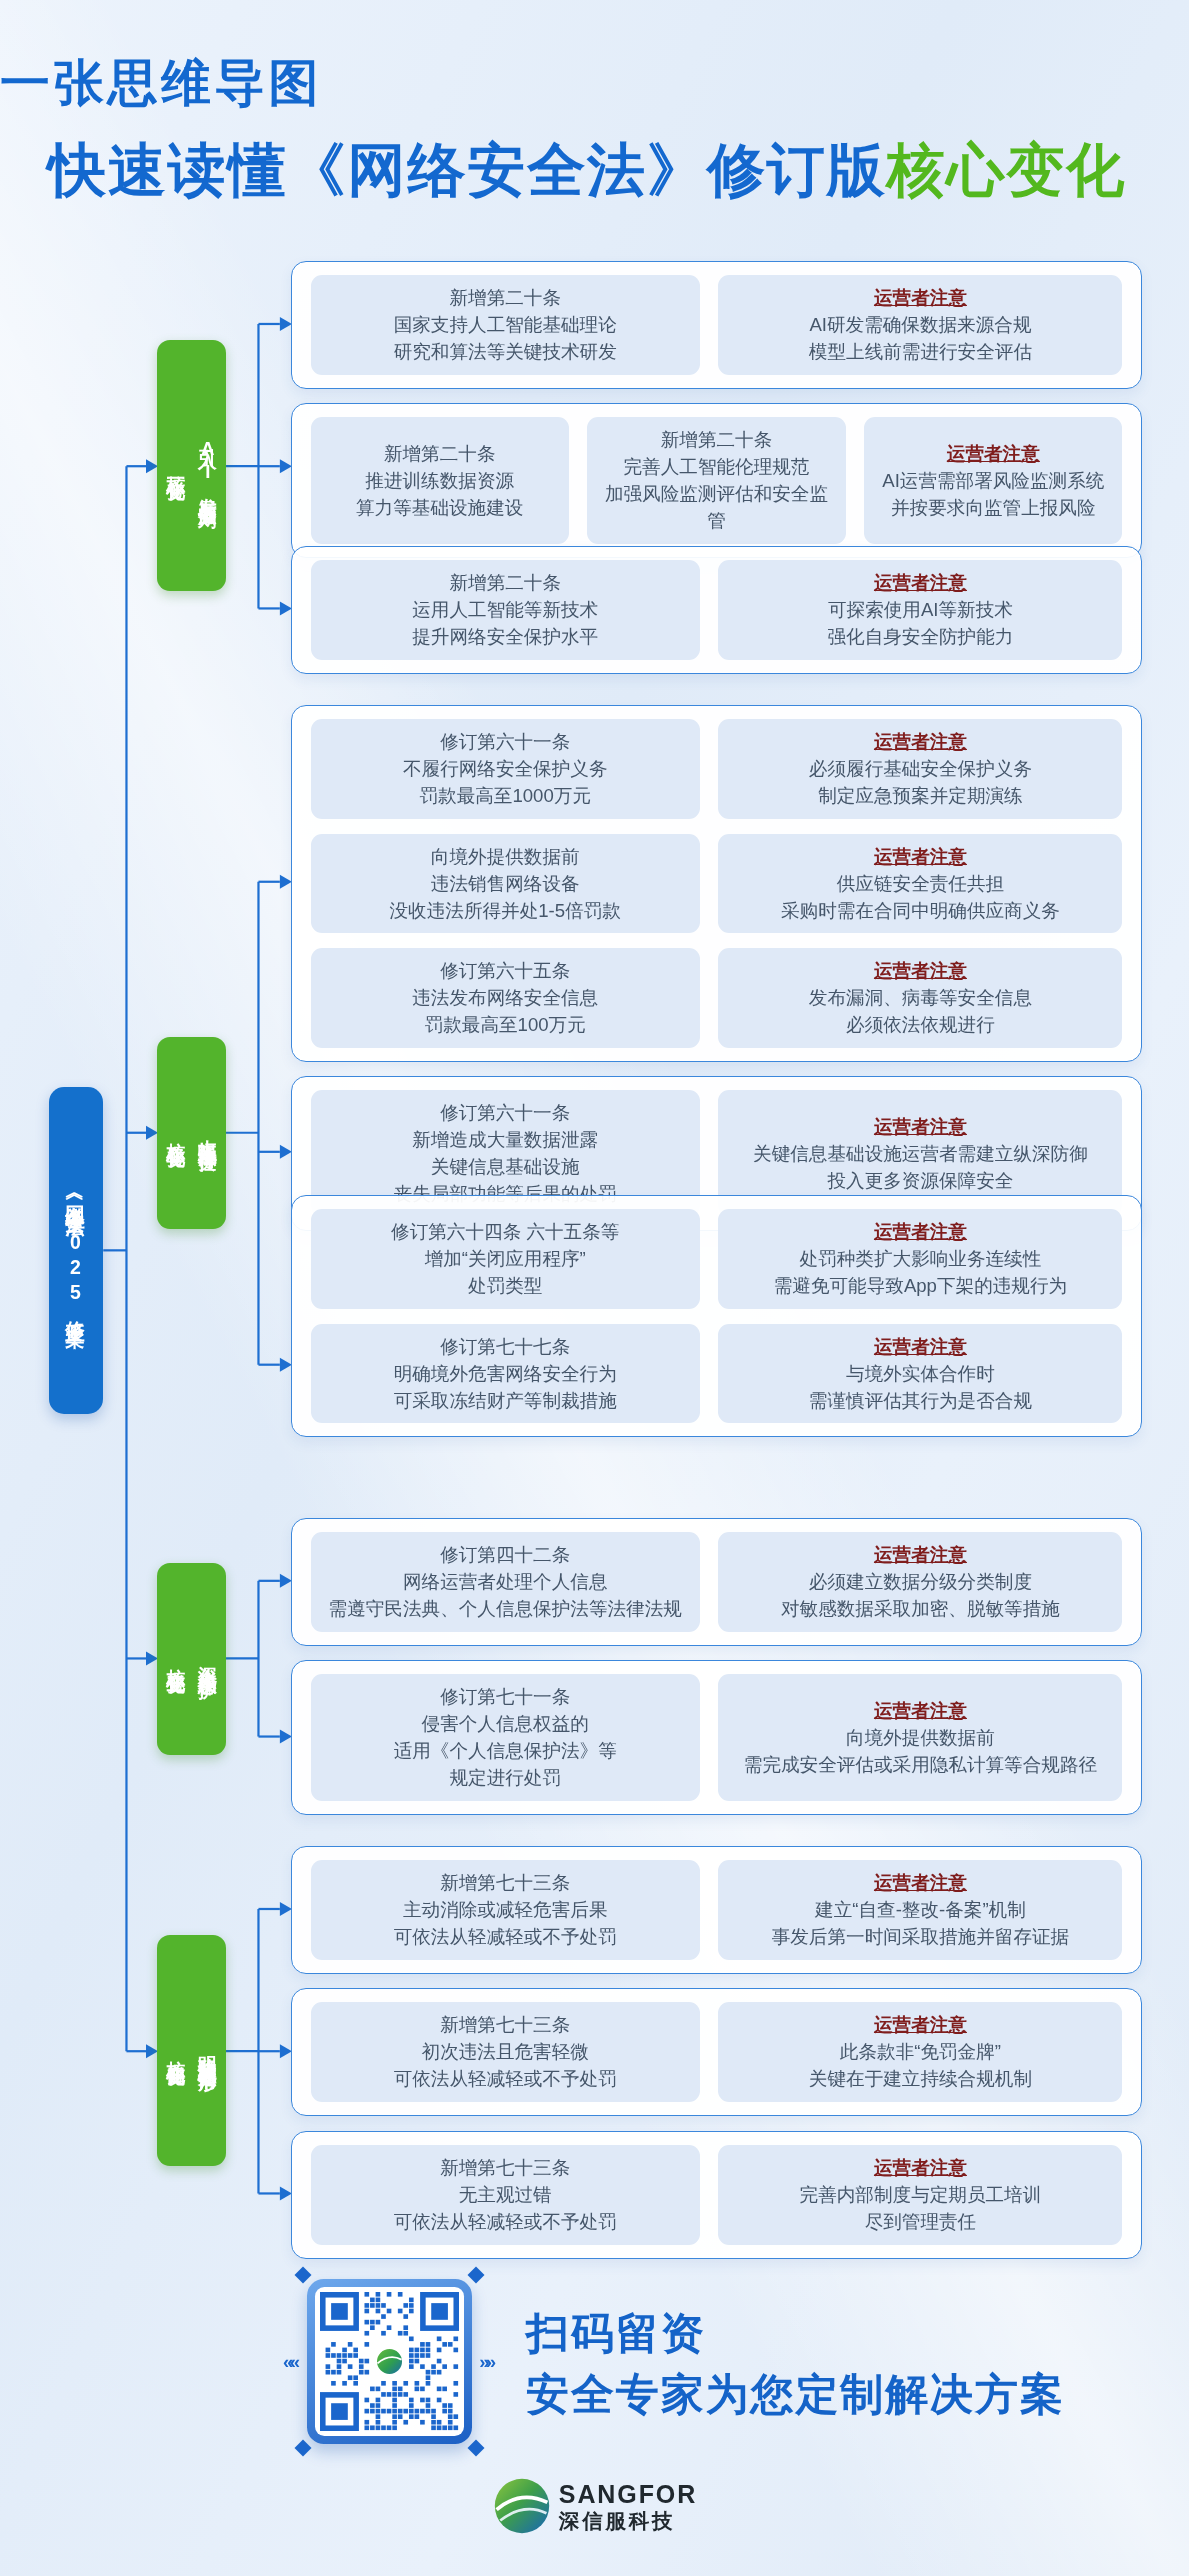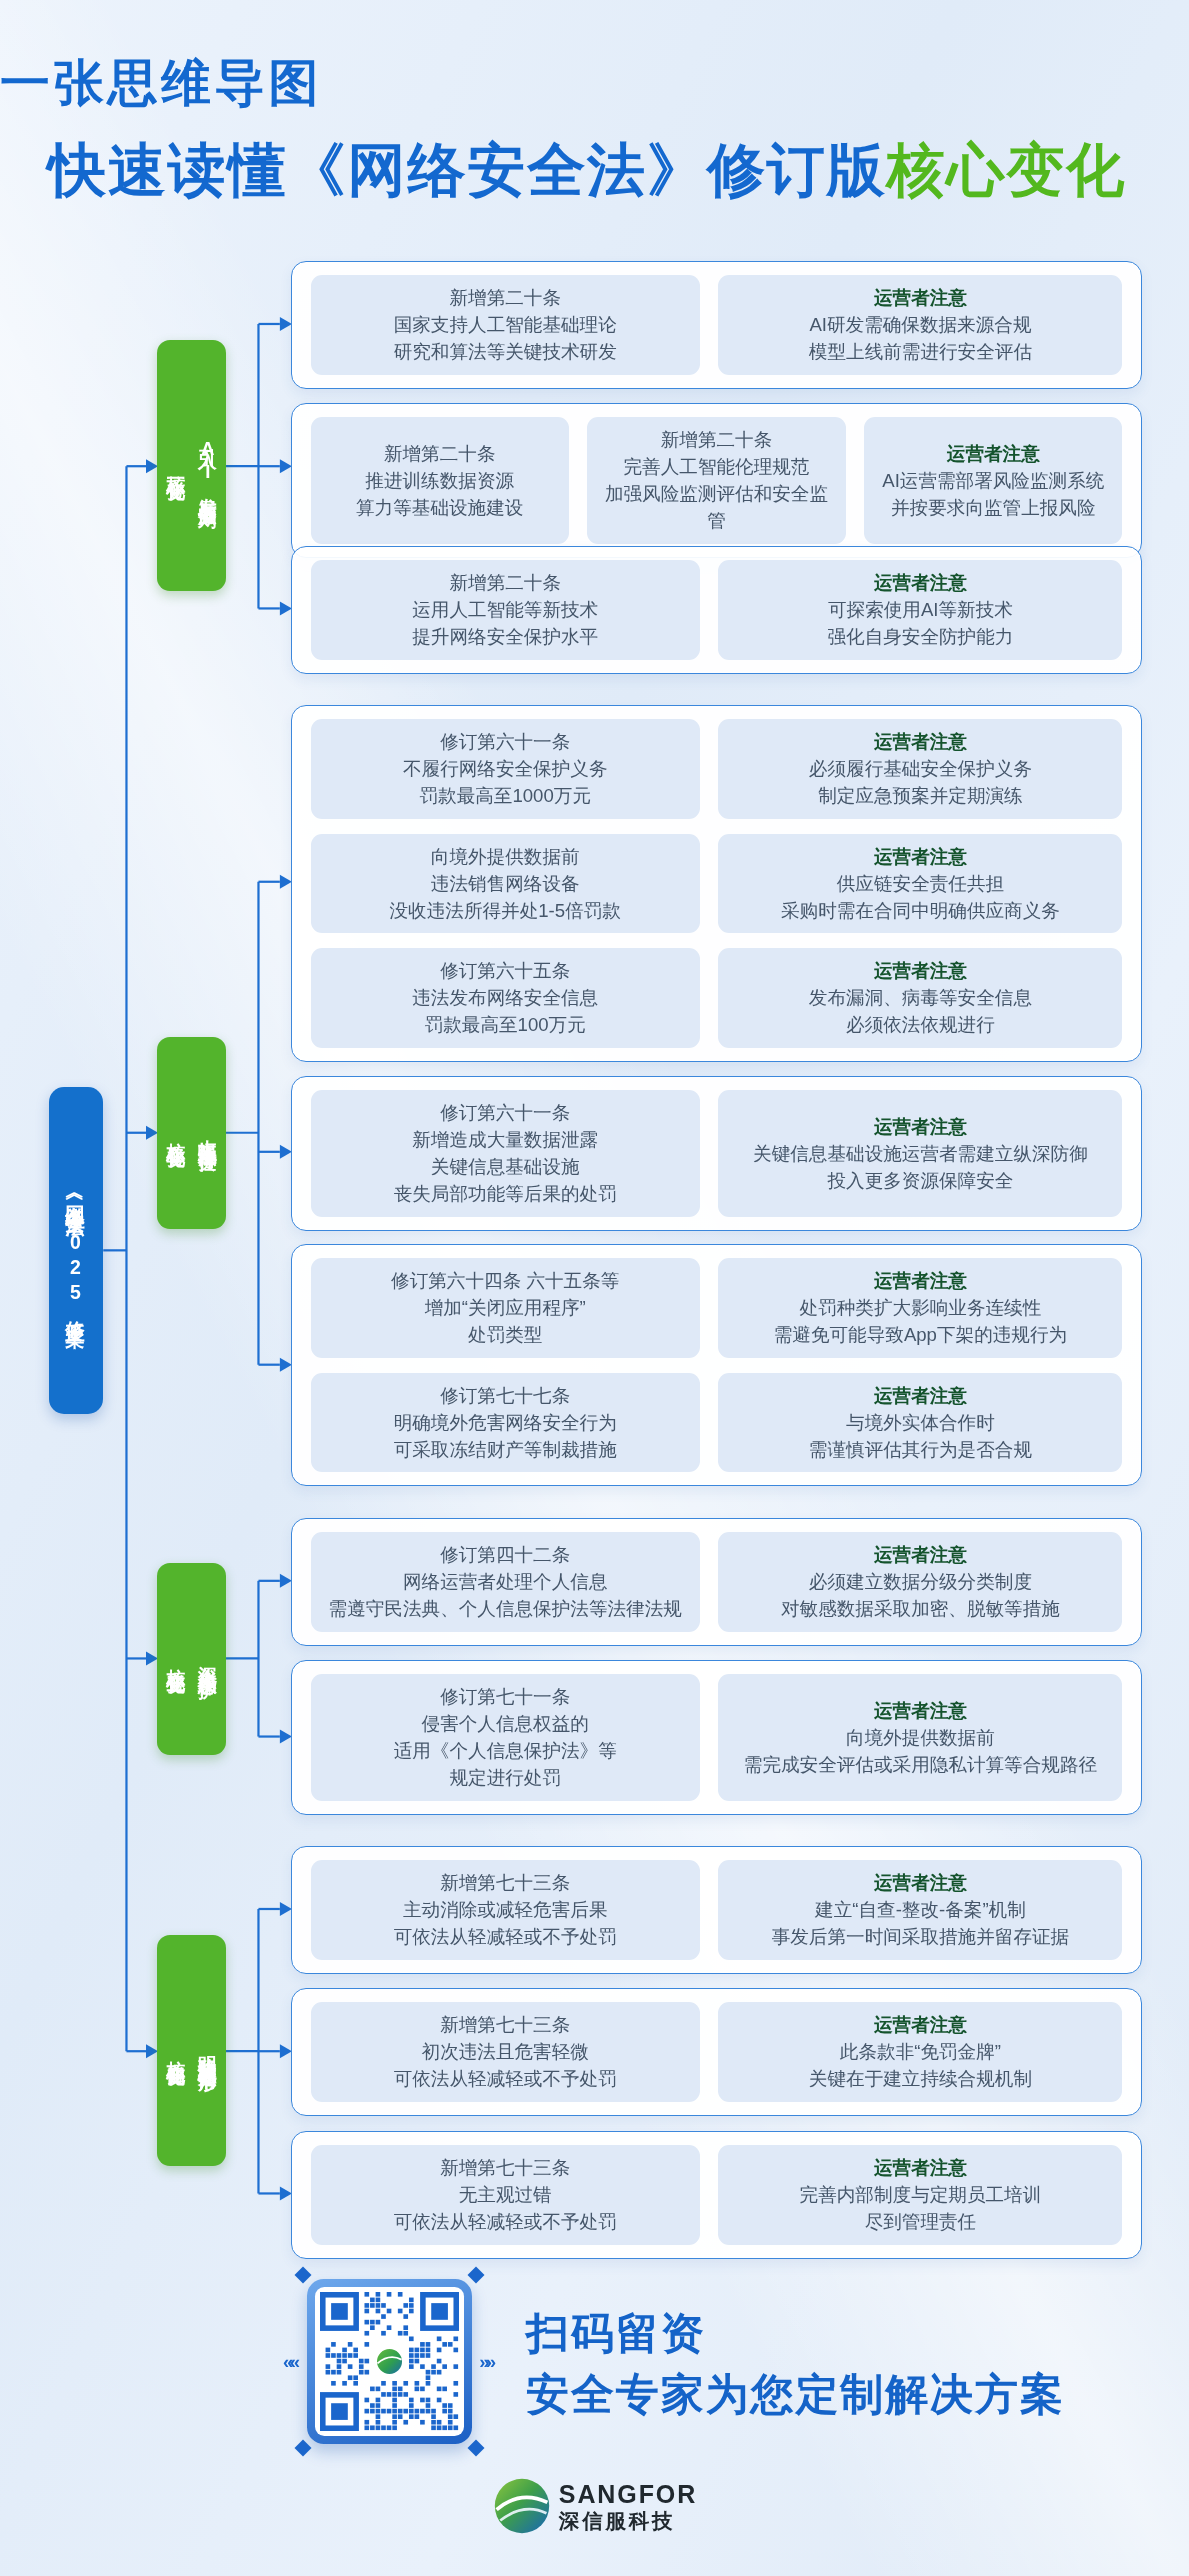--- a/index.html
+++ b/index.html
@@ -44,21 +44,21 @@
     box-shadow:0 5.6px 13px rgba(40,90,170,.08);
     justify-content:flex-end;
   }
   .prow{ display:flex; gap:18.6px; align-items:stretch; }
   .card{
     flex:1; background:#dfe9f7; border-radius:11px; padding:9.3px 11px; min-height:99px;
     display:flex; flex-direction:column; justify-content:center; text-align:center;
   }
   .card.right2{ flex:1.04; }
   .cheading{ font-size:18.6px; line-height:27px; color:#45566a; }
-  .card.notice .cheading{ font-weight:700; color:#14532d; }
+  .card.notice .cheading{ font-weight:700; color:#7f1d1d;text-decoration:underline; }
   .cline{ font-size:18.6px; line-height:27px; color:#45566a; }
   
   .cta{ position:absolute; left:307px; top:2279px; display:flex; align-items:center; gap:54px; z-index:1; }
   .qr-wrap{
     position:relative; width:165px; height:165px; border-radius:16.7px; padding:8.4px;
     background:linear-gradient(160deg,#6ea8ec,#1b5fc4);
     box-shadow:0 7.4px 15px rgba(20,80,170,.25);
   }
   .qr-inner{ width:100%; height:100%; background:#fff; border-radius:9.3px; padding:4.6px; }
   .dm{ position:absolute; width:12px; height:12px; background:#1b66cc; transform:rotate(45deg); }
@@ -243,21 +243,21 @@
             <div class="cline">关键信息基础设施</div>
             <div class="cline">丧失局部功能等后果的处罚</div>
           </div>
           <div class="card notice right2">
             <div class="cheading">运营者注意</div>
             <div class="cline">关键信息基础设施运营者需建立纵深防御</div>
             <div class="cline">投入更多资源保障安全</div>
           </div>
         </div>
       </div>
-      <div class="panel" style="top: 1244px;">
+      <div class="panel" style="top: 1195px;">
         <div class="prow">
           <div class="card">
             <div class="cheading">修订第六十四条 六十五条等</div>
             <div class="cline">增加“关闭应用程序”</div>
             <div class="cline">处罚类型</div>
           </div>
           <div class="card notice right2">
             <div class="cheading">运营者注意</div>
             <div class="cline">处罚种类扩大影响业务连续性</div>
             <div class="cline">需避免可能导致App下架的违规行为</div>

